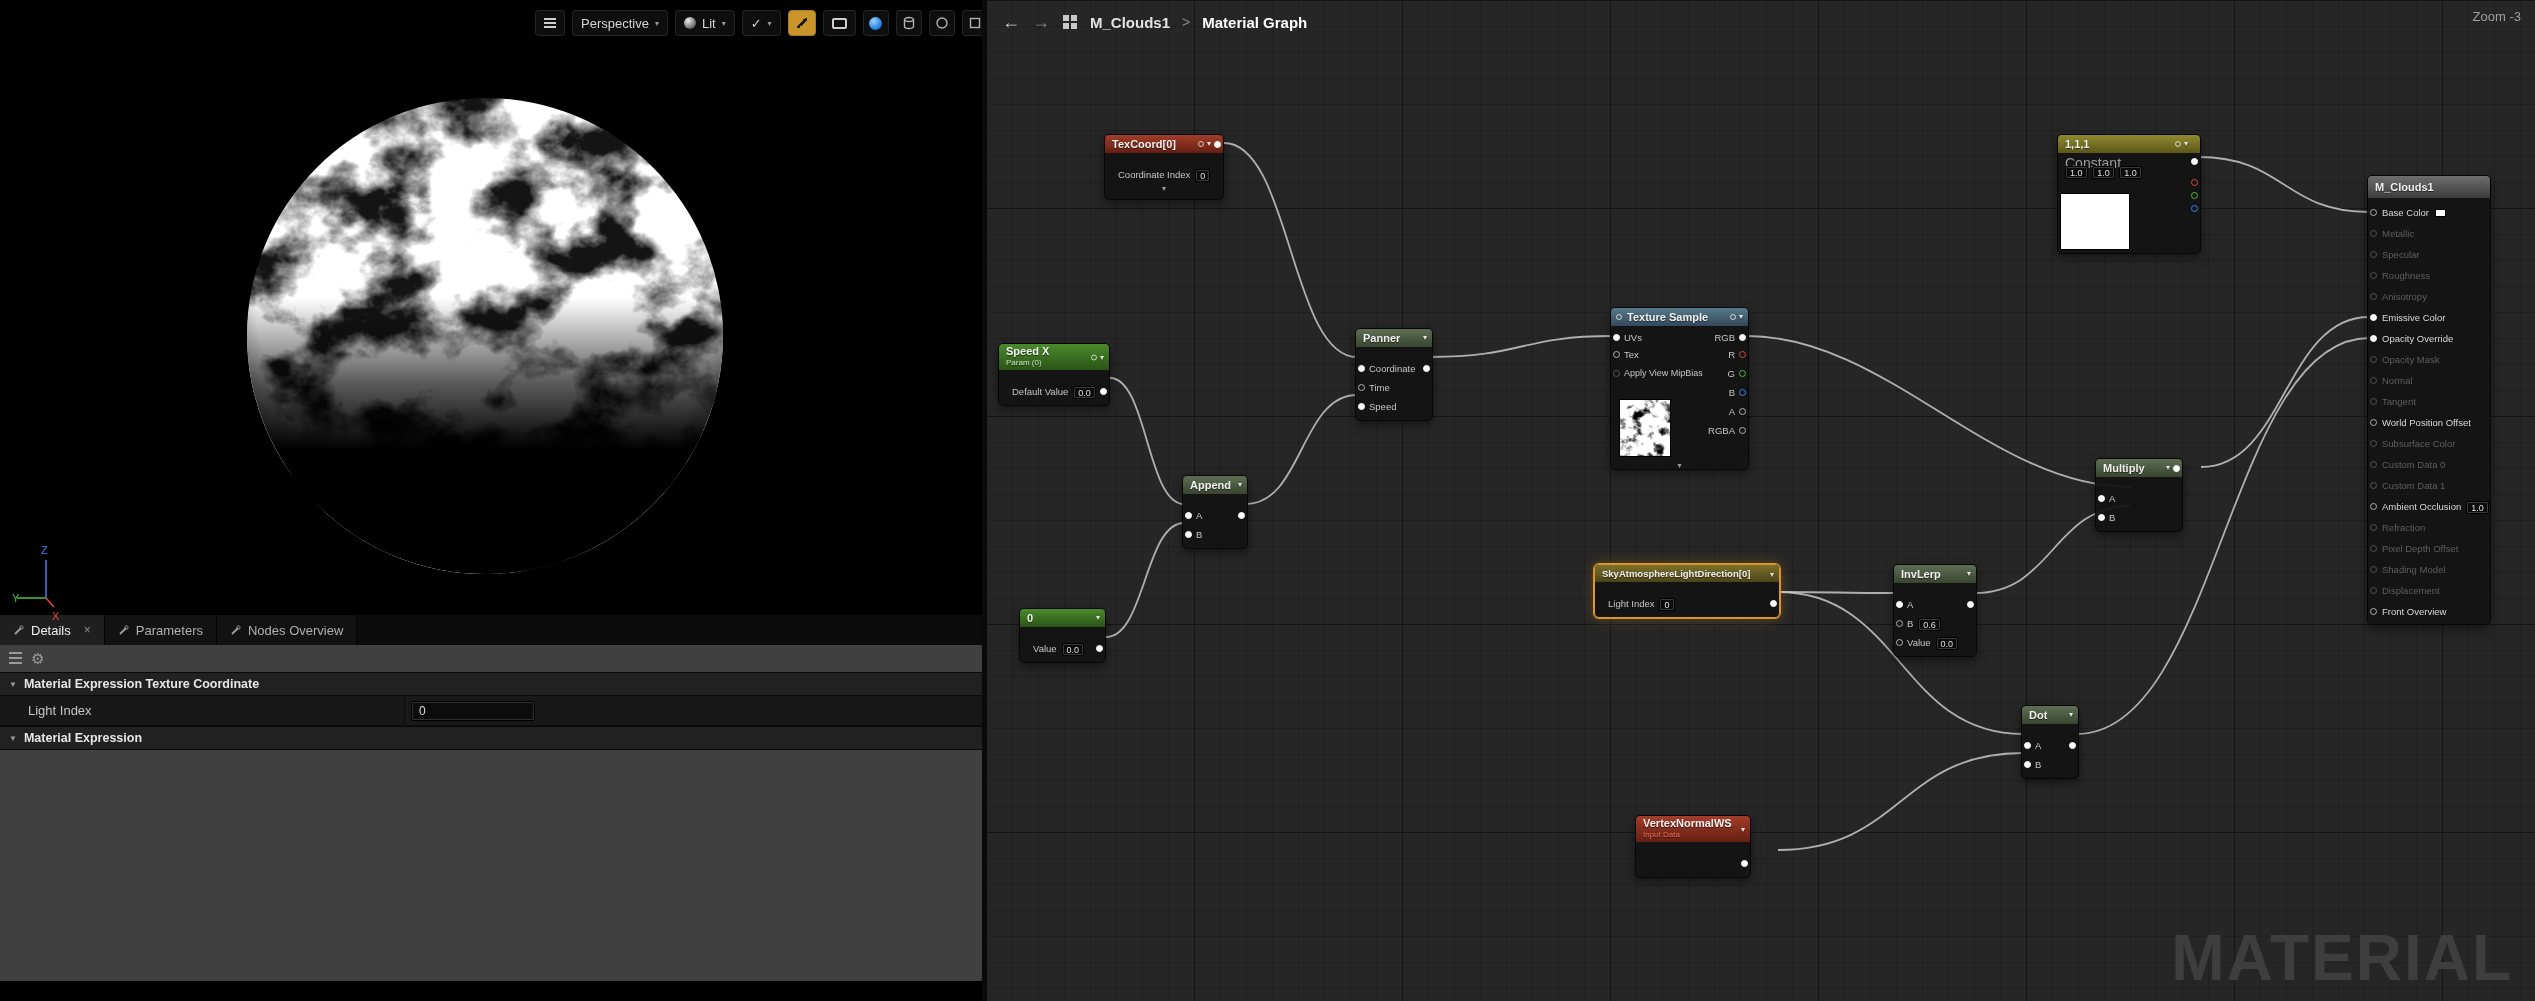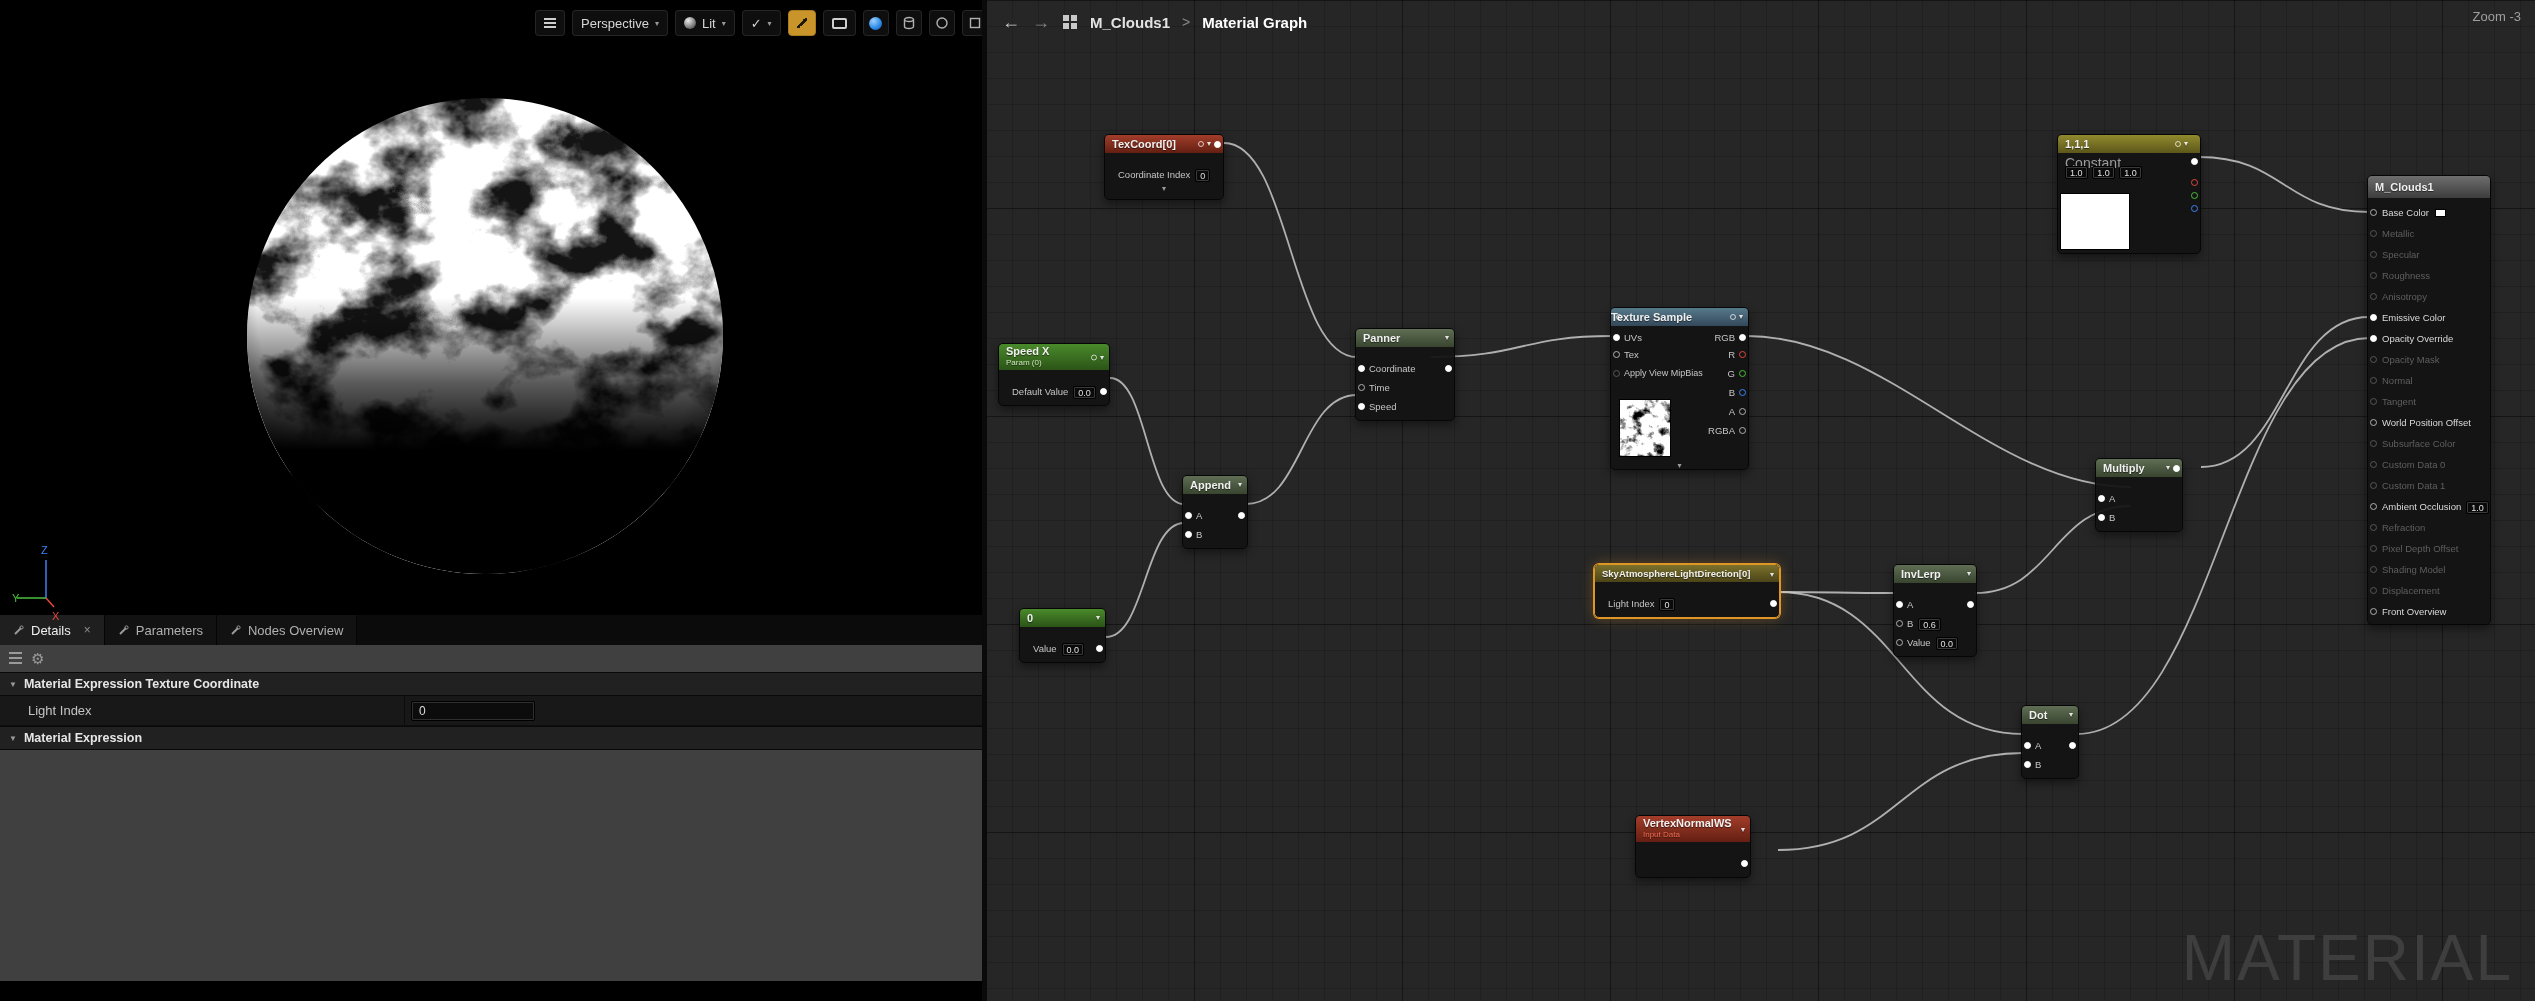--- a/index.html
+++ b/index.html
@@ -59,21 +59,21 @@
       linear-gradient(rgba(0,0,0,.15) 1px,transparent 1px),
       linear-gradient(90deg,rgba(0,0,0,.15) 1px,transparent 1px);
     background-size:208px 208px,208px 208px,26px 26px,26px 26px}
   .gbar{position:absolute;left:0;top:0;right:0;height:44px;display:flex;align-items:center;gap:12px;padding:0 16px;z-index:5}
   .nav-arrow{font-size:18px;color:#c9c9c9;line-height:1}
   .nav-arrow.dim{color:#858585}
   .crumb-asset{font-size:15px;font-weight:bold;color:#e3e3e3}
   .crumb-sep{font-size:14px;color:#8a8a8a}
   .crumb-page{font-size:15px;font-weight:bold;color:#fff}
   .zoom{position:absolute;right:14px;top:9px;font-size:13px;color:#9f9f9f;z-index:5}
-  .wm{position:absolute;right:22px;bottom:6px;font-size:64px;font-weight:normal;letter-spacing:2px;color:#3e3e3e;z-index:1}
+  .wm{position:absolute;right:22px;bottom:6px;font-size:64px;font-weight:bold;letter-spacing:2px;color:#3e3e3e;z-index:1}
   .wires{position:absolute;left:0;top:0;z-index:2}
   .wire{fill:none;stroke:#c8c8c8;stroke-width:1.8;opacity:.85}
 
   
   .node{position:absolute;background:rgba(19,19,19,.94);border:1px solid #060606;border-radius:5px;
         box-shadow:0 4px 10px rgba(0,0,0,.45);z-index:3;font-size:9.5px;color:#c6c6c6}
   .node.sel{border-color:#e09626;box-shadow:0 0 0 1px #e09626,0 0 14px rgba(224,150,38,.35)}
   .nhead{position:relative;height:18px;line-height:18px;padding:0 22px 0 7px;font-size:11px;font-weight:bold;color:#f0f0f0;
          border-radius:4px 4px 0 0;white-space:nowrap;text-shadow:0 1px 1px rgba(0,0,0,.55)}
   .nhead2{height:auto;padding-top:2px;padding-bottom:2px;line-height:11px}
@@ -316,36 +316,36 @@
       <span class="hicons">
           <span class="hdot"></span>
           <span class="chev">▾</span>
         </span>
     </div>
     <div class="nbody">
       <div class="nrow"><span class="lab">Default Value</span><span class="vbox">0.0</span><span class="pin r on"></span></div>
     </div>
   </div>
 
-  <div class="node" style="left:369px;top:328px;width:100px">
+  <div class="node" style="left:369px;top:328px;width:78px">
     <div class="nhead h-math">
       <span>Panner</span>
       <span class="hicons">
           <span class="chev">▾</span>
         </span>
     </div>
     <div class="nbody">
       <div class="nrow"><span class="pin l on"></span><span class="lab">Coordinate</span><span class="pin r on"></span></div>
       <div class="nrow"><span class="pin l"></span><span class="lab">Time</span></div>
       <div class="nrow"><span class="pin l on"></span><span class="lab">Speed</span></div>
     </div>
   </div>
 
   <div class="node" style="left:624px;top:307px;width:139px;height:163px">
-    <div class="nhead h-tex" style="padding-left:0">
+    <div class="nhead h-tex" style="padding-left:16px">
       <span class="hdot" style="position:absolute;left:5px;top:6px"></span>
       <span>Texture Sample</span>
       <span class="hicons">
           <span class="hdot"></span>
           <span class="chev">▾</span>
         </span>
     </div>
     <div class="nbody" style="height:145px;padding:0">
       <div class="ts-in">
         <div class="nrow" style="top:2px;position:relative"><span class="pin l on"></span><span class="lab">UVs</span></div>

